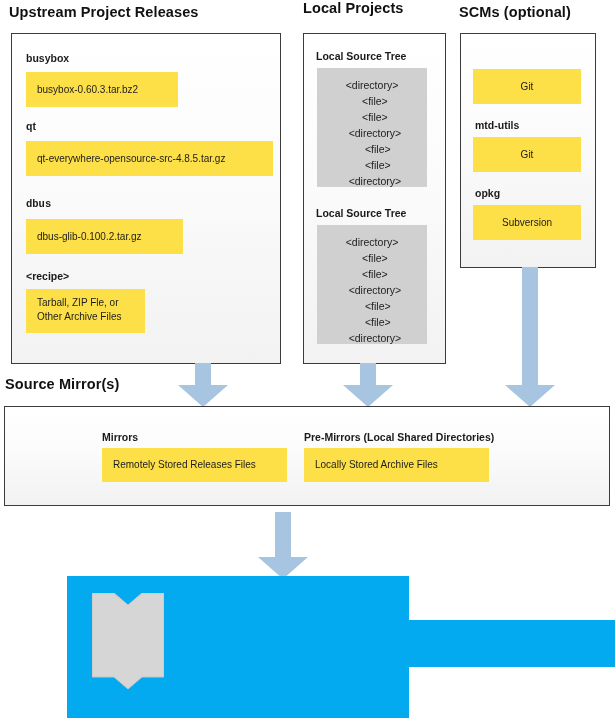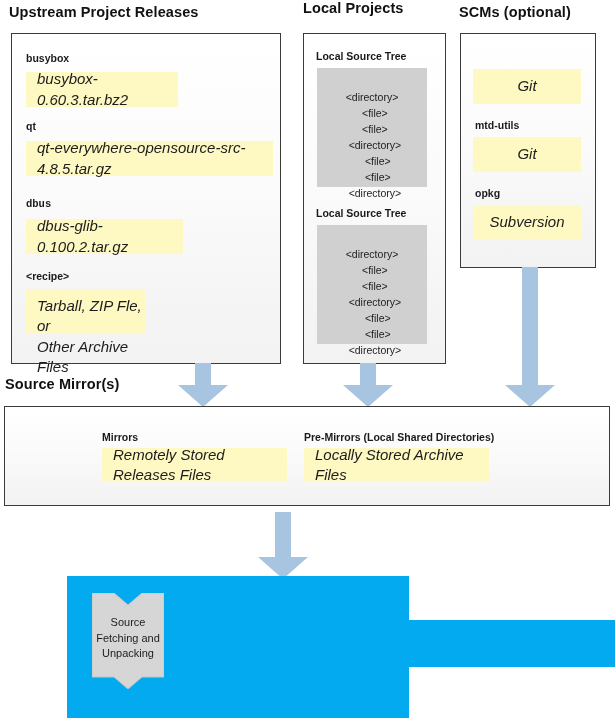--- a/index.html
+++ b/index.html
@@ -42,42 +42,41 @@
     position: absolute;
     font-size: 10.5px;
     font-weight: bold;
     color: #1a1a1a;
     white-space: nowrap;
   }
 
   
   .chip {
     position: absolute;
-    background: #fef9c3;
+    background: #fde047;
     color: #1c1c1c;
-    font-size: 15px;
+    font-size: 10px;
     box-sizing: border-box;
     display: flex;
     align-items: center;
     line-height: 1.35;
-    font-style: italic;
   }
   .chip.left   { justify-content: flex-start; padding-left: 11px; }
   .chip.center { justify-content: center; text-align: center; }
   .chip.multi  { display: block; padding: 7px 0 0 11px; }
   .chip .line  { display: block; }
 
   
   .tree {
     position: absolute;
     background: #d0d0d0;
     font-size: 10.5px;
     color: #1c1c1c;
     box-sizing: border-box;
-    padding-top: 22px;
+    padding-top: 10px;
     text-align: center;
   }
   .tree .node {
     display: block;
     line-height: 1.52;
     white-space: pre;
   }
 
   
   .arrow {
@@ -205,20 +204,15 @@
   <div class="section-title" style="left:70px; top:566px;margin-top:38px;">BitBake</div>
 
   <div class="bitbake-shape" style="left:67px; top:576px; width:342px; height:142px;"></div>
 
   <div class="bitbake-shape" style="left:409px; top:620px; width:206px; height:47px;"></div>
 
   <div class="banner" style="left:92px; top:593px; width:72px; height:96px;">
     <svg width="72" height="96" viewBox="0 0 72 96">
       <polygon points="0,0 22,0 36,12 50,0 72,0 72,84 50,84 36,96 22,84 0,84" fill="#d6d6d6" stroke="#c4c4c4" stroke-width="1"></polygon>
     </svg>
-    <div class="banner-text" style="top:22px;">
-      <span>Source</span>
-      <span>Fetching and</span>
-      <span>Unpacking</span>
-    </div>
   </div>
 
 </div>
 
 </body></html>

